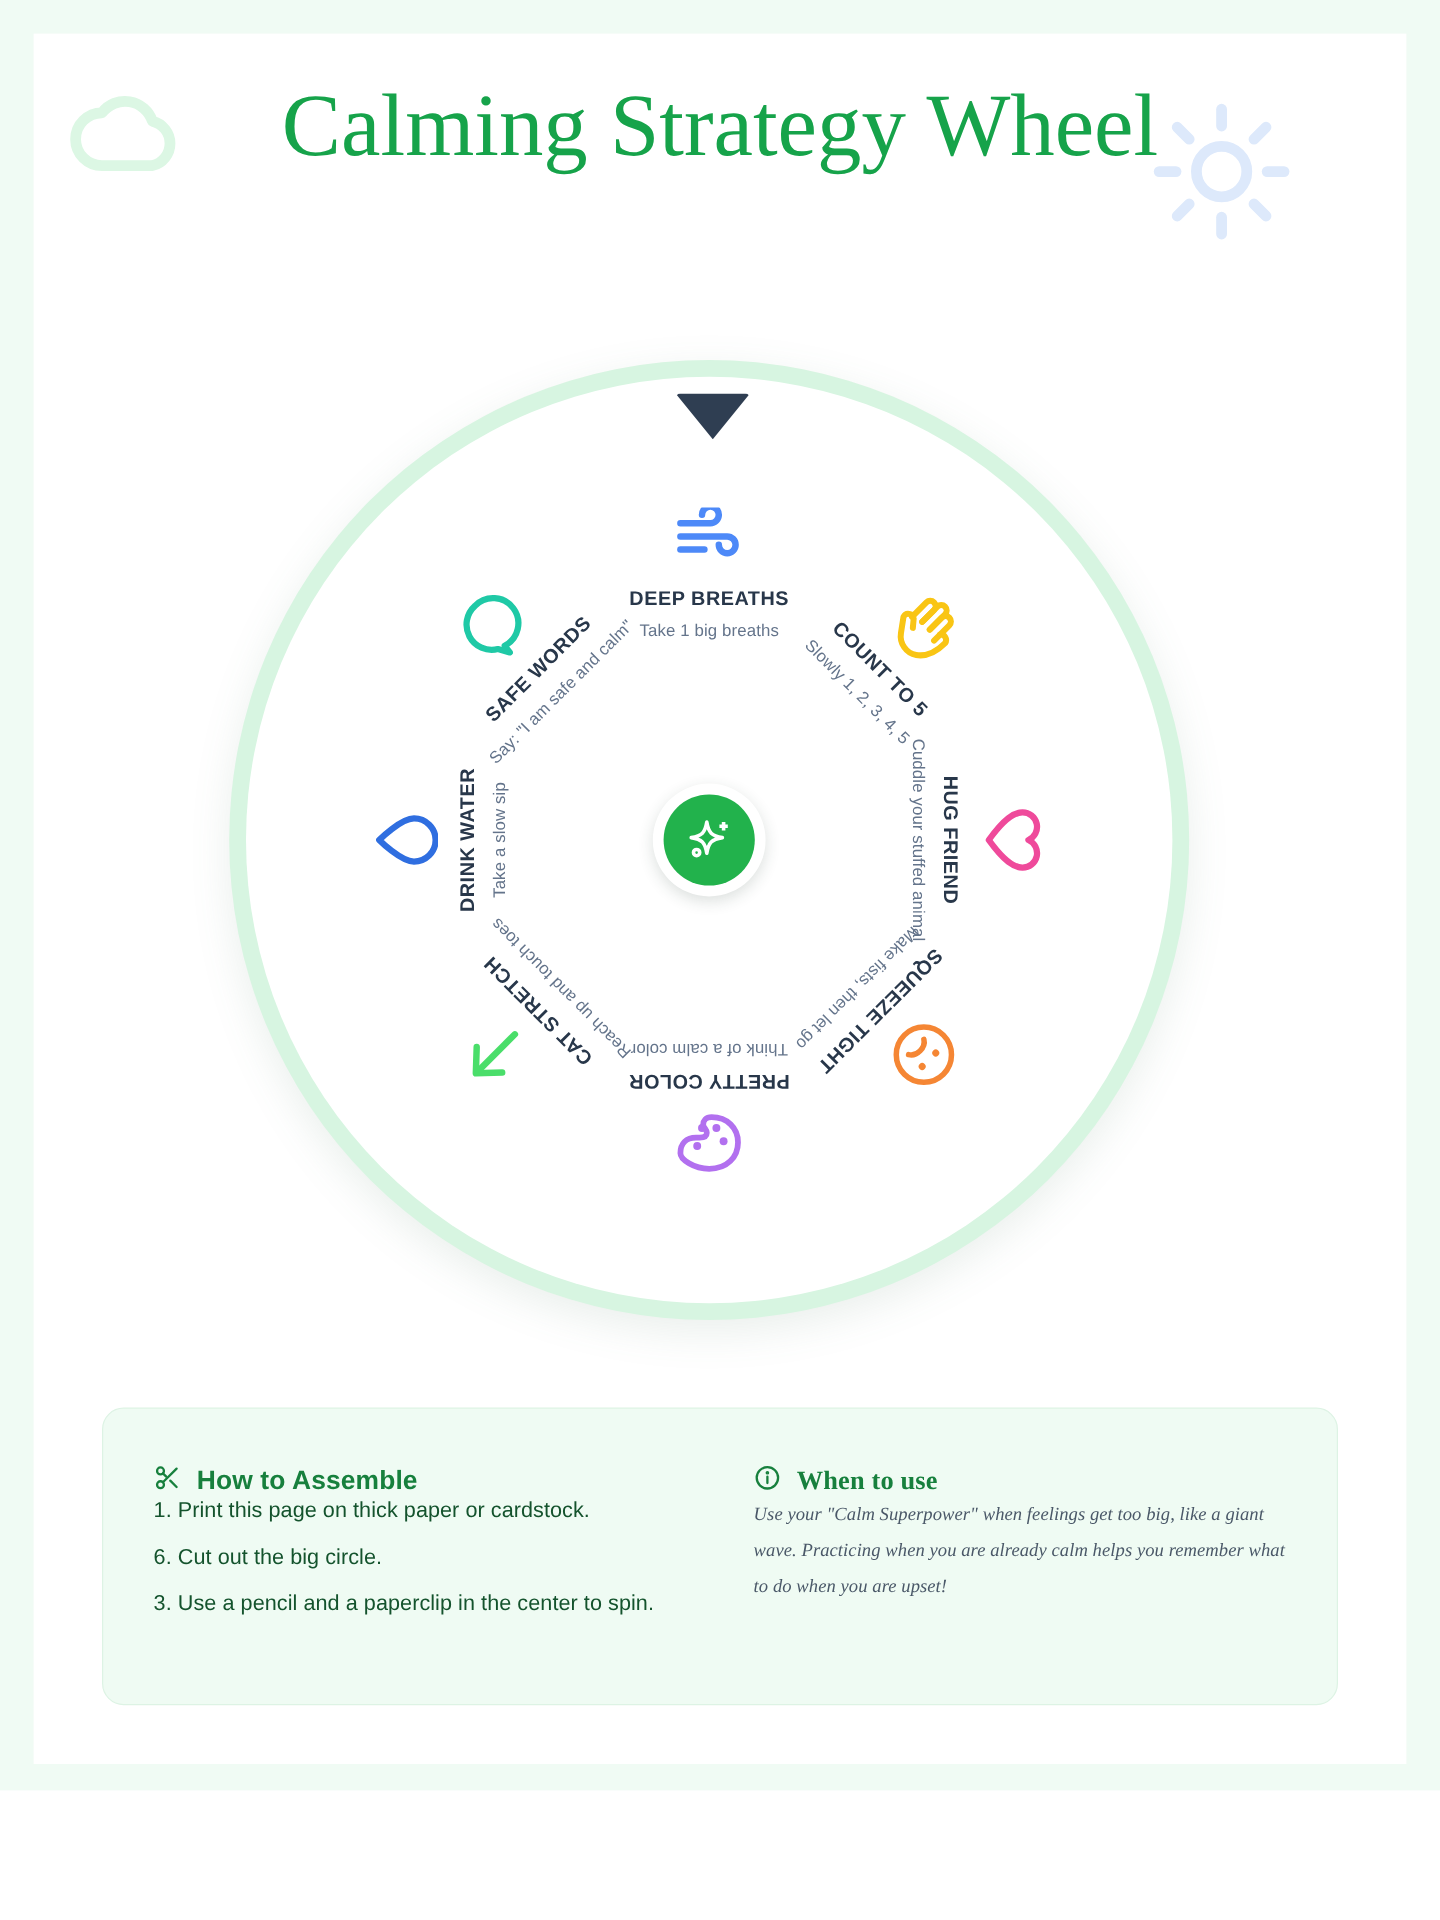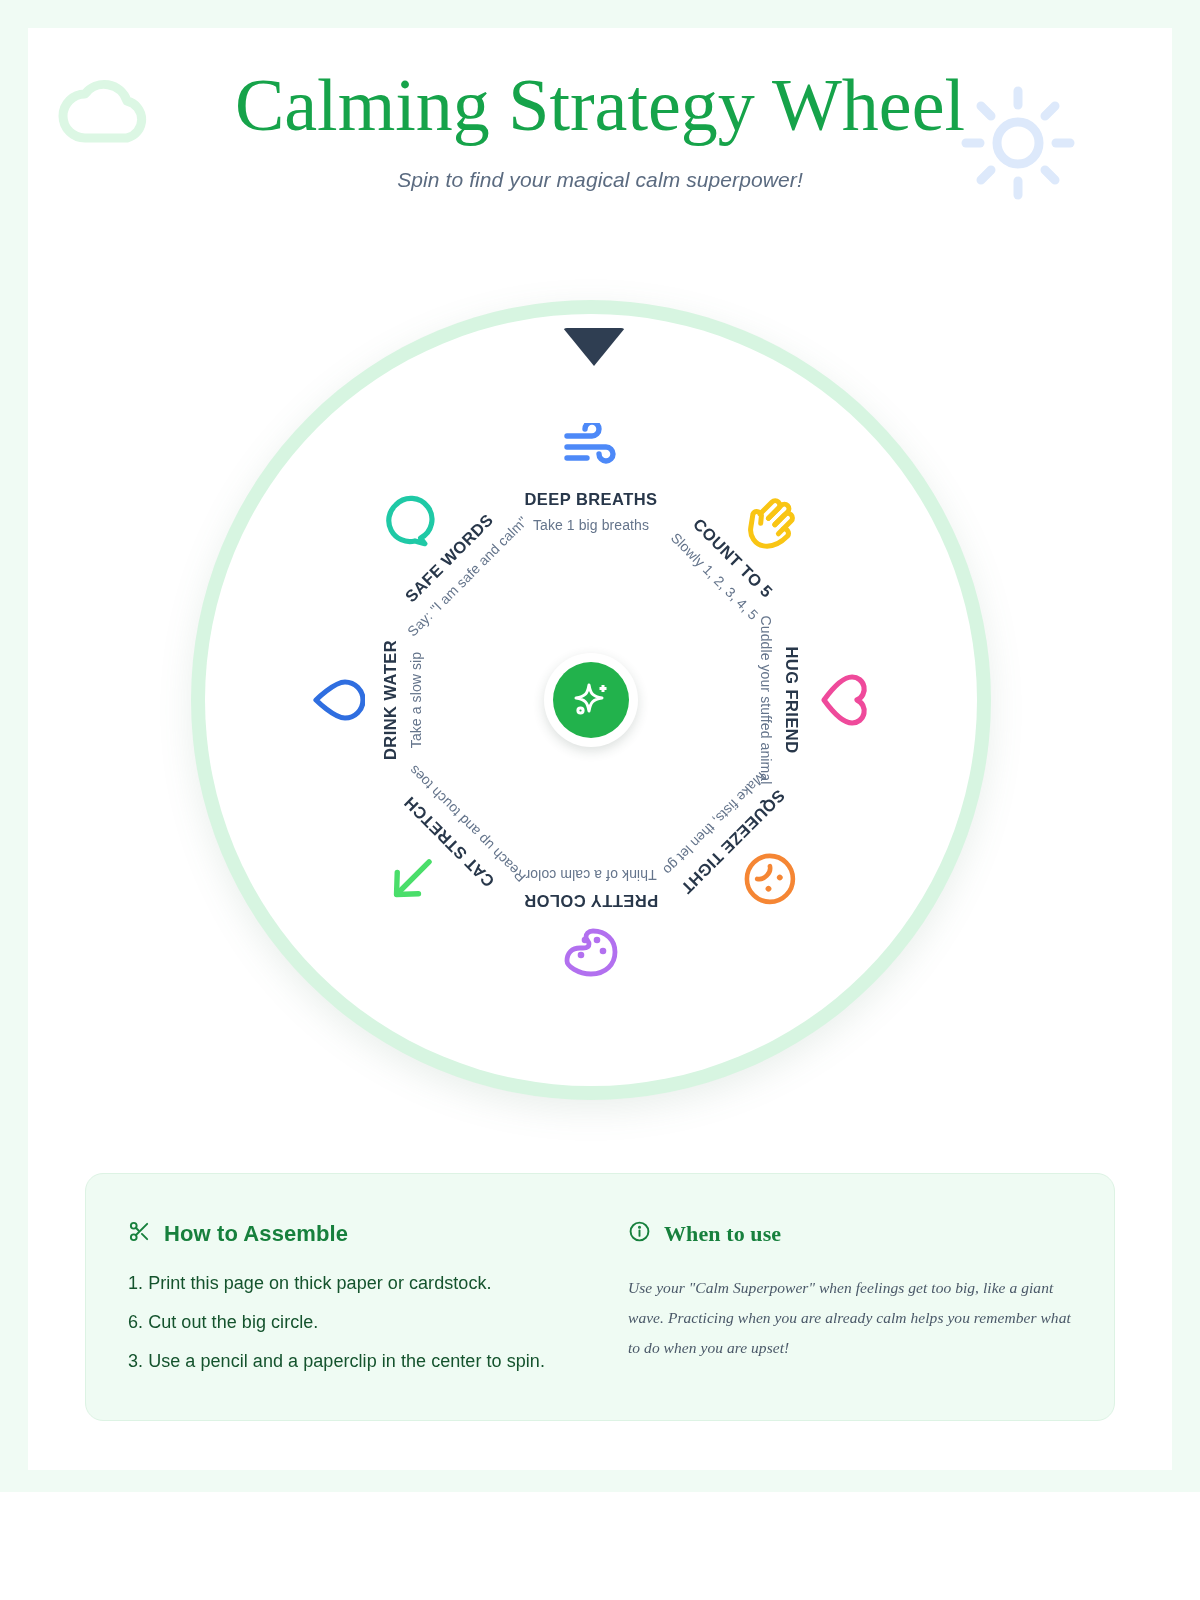--- a/index.html
+++ b/index.html
@@ -189,21 +189,20 @@
     position: absolute;
     top: 46px;
   }
   .col-left  { left: 42px;  width: 470px; }
   .col-right { left: 542px; width: 455px; font-family: Liberation Serif, serif; }
 
   .info-head {
     display: flex;
     align-items: center;
     gap: 13px;
-    margin-bottom: 26px;
     text-align: center;
   }
   .info-head-text {
     font-size: 22px;
     font-weight: 700;
     color: #17803d;
     letter-spacing: 0.1px;
   }
 
   .step {
@@ -246,21 +245,20 @@
           <line x1="98" y1="60" x2="112" y2="60"></line>
           <line x1="23" y1="23" x2="33" y2="33"></line>
           <line x1="87" y1="87" x2="97" y2="97"></line>
           <line x1="23" y1="97" x2="33" y2="87"></line>
           <line x1="87" y1="33" x2="97" y2="23"></line>
         </g>
       </svg>
     </div>
 
     <div class="page-title">Calming Strategy Wheel</div>
-    <div class="page-subtitle">Spin to find your magical calm superpower!</div>
   </div>
 
   <div class="wheel-area">
     <div class="wheel-ring"></div>
     <div class="wheel-face"></div>
     <div class="wheel-pointer"></div>
 
     <div class="seg" style="transform:rotate(0deg)">
       <div class="seg-content">
         <div class="seg-icon">

